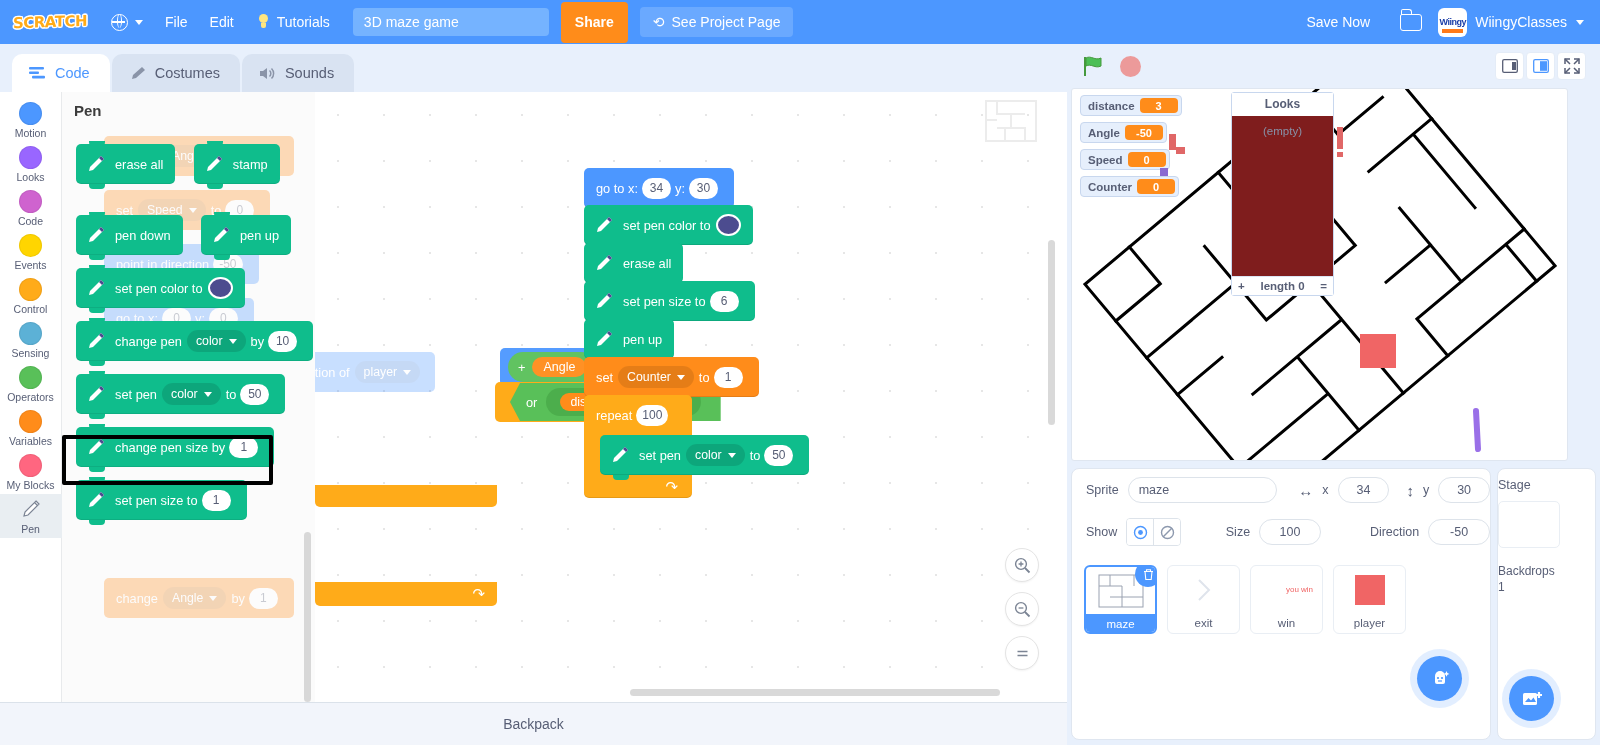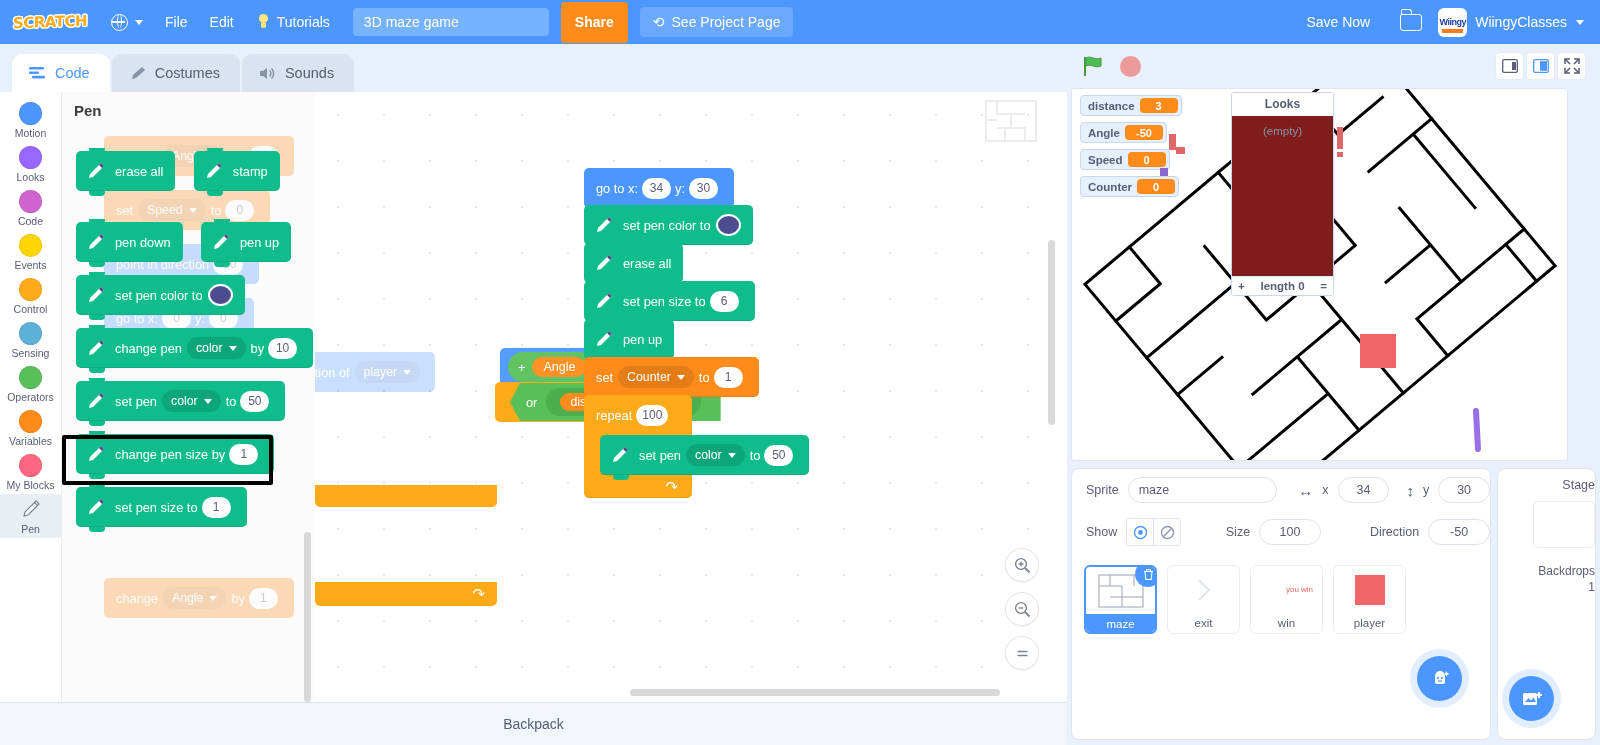--- a/index.html
+++ b/index.html
@@ -254,21 +254,21 @@
   .sprite-card.sel .sp-name { background: #4c97ff; color: #fff; }
   .del-badge {
     position:absolute; right: -6px; top: -6px; width: 26px; height: 26px; border-radius: 50%;
     background: #4c97ff; display:flex; align-items:center; justify-content:center; color:#fff; font-size: 12px;
   }
 
   
   #stage-col {
     position: absolute; left: 430px; top: 424px; width: 99px; height: 272px;
     background: #fff; border: 1px solid #dfe6f0; border-radius: 8px;
-    display: flex; flex-direction: column; align-items: flex-end; padding-top: 9px;
+    display: flex; flex-direction: column; align-items: flex-start; padding-top: 9px;
   }
   #stage-col .sc-title { font-size: 12.5px; color: #575e75; }
   #stage-col .sc-thumb { width: 62px; height: 47px; border: 1px solid #e9eef4; border-radius: 5px; margin-top: 9px; background:#fff; }
   #stage-col .sc-sub { font-size: 12px; color: #575e75; margin-top: 16px; }
   #stage-col .sc-cnt { font-size: 12px; color: #575e75; margin-top: 2px; }
 
   .fab {
     position: absolute; width: 45px; height: 45px; border-radius: 50%; background: #4c97ff;
     display: flex; align-items: center; justify-content: center; cursor: pointer;
     box-shadow: 0 0 0 7px rgba(76,151,255,0.16);
@@ -436,21 +436,21 @@
     
     <div class="blk" style="margin-top:8px">
       <span class="pen-glyph">
         <svg width="24" height="24" viewBox="0 0 24 24">
             <path d="M17 4 L20 7 L9 18 L5 19 L6 15 Z" fill="#fff"></path>
             <path d="M15 6 L18 9 L20 7 L17 4 Z" fill="#4c4c8f"></path>
           </svg>
       </span>
       <span>erase all</span>
     </div>
-    <div class="blk" style="margin-top:28px">
+    <div class="blk" style="margin-top:21px">
       <span class="pen-glyph">
         <svg width="24" height="24" viewBox="0 0 24 24">
             <path d="M17 4 L20 7 L9 18 L5 19 L6 15 Z" fill="#fff"></path>
             <path d="M15 6 L18 9 L20 7 L17 4 Z" fill="#4c4c8f"></path>
           </svg>
       </span>
       <span>stamp</span>
     </div>
     <div class="blk" style="margin-top:31px">
       <span class="pen-glyph">

